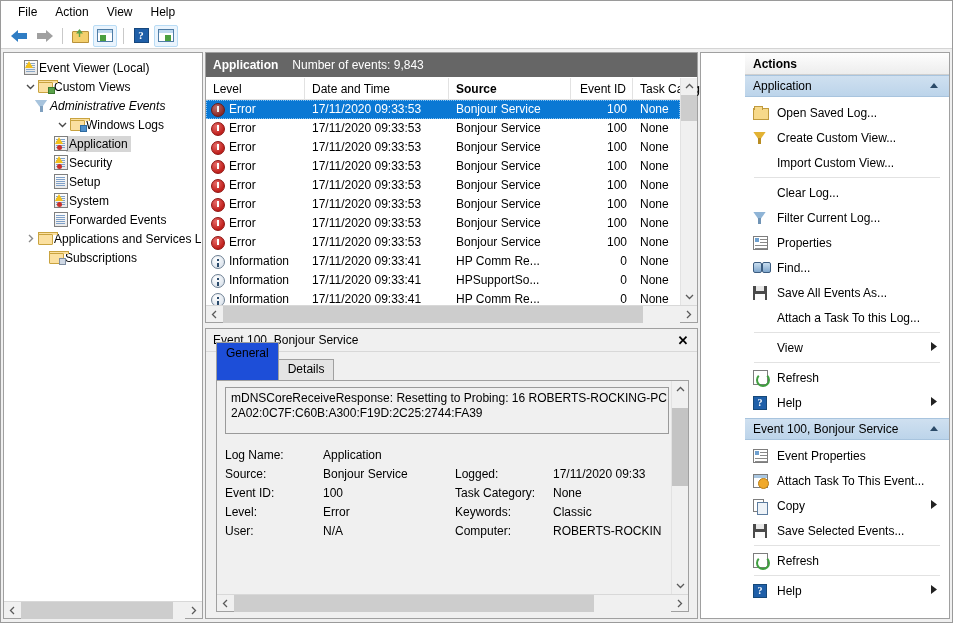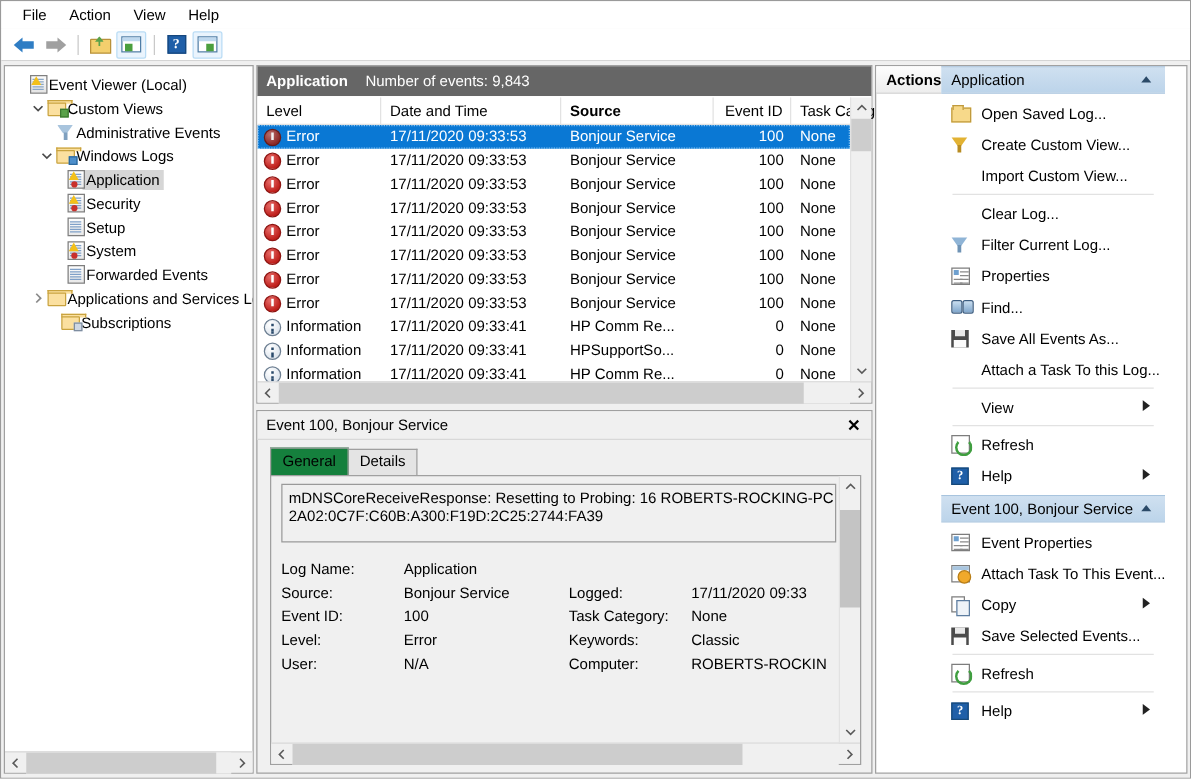--- a/index.html
+++ b/index.html
@@ -299,21 +299,21 @@
   .detail-head .t { flex:1 1 auto; }
   .detail-close { width:28px;height:23px;display:flex;align-items:center;justify-content:center;font-size:13px;font-weight:bold; }
   .tabs {
     display:flex; align-items:flex-end; height:22px; flex:0 0 22px;
     padding-left:10px; margin-top:6px;
   }
   .tab {
     height:21px; line-height:19px; padding:0 9px; font-size:12px;
     border:1px solid #a0a0a0; border-bottom:none; background:#e4e4e4; margin-right:-1px;
   }
-  .tab.active { background:#15803d; height:22px; line-height:20px; position:relative; z-index:2; }
+  .tab.active { background:#1d4ed8; height:38px; line-height:20px; position:relative; z-index:2; }
   .tab-content {
     flex:1 1 auto; margin:0 8px 6px 10px; background:#f0f0f0;
     border:1px solid #a0a0a0; border-top:1px solid #a0a0a0;
     display:flex; flex-direction:column; min-height:0;
   }
   .tc-inner { flex:1 1 auto; display:flex; min-height:0; }
   .tc-main { flex:1 1 auto; min-width:0; display:flex; flex-direction:column; padding:6px 0 0 8px; }
   .desc-box {
     border:1px solid #9a9a9a; background:#f0f0f0; padding:3px 5px;
     font-size:12px; line-height:15px; height:47px; overflow:hidden; white-space:nowrap;
@@ -330,21 +330,21 @@
     height:17px; flex:0 0 17px; display:flex; align-items:center; background:#f0f0f0;
     border-top:1px solid #d8d8d8;
   }
 
   
   .actions {
     width: 250px; flex:0 0 250px;
     background:#ffffff;
     border:1px solid #a0a0a0;
     margin: 3px 2px 3px 1px;
-    display:flex; flex-direction:row; min-height:0;
+    display:flex; flex-direction:column; min-height:0;padding-left:44px;
   }
   .actions-title {
     height:22px; flex:0 0 22px; display:flex; align-items:center;
     padding-left:8px; font-weight:bold; font-size:12px;
     background: linear-gradient(#fdfdfd,#ededed);
     border-bottom:1px solid #cfcfcf;
   }
   .group-head {
     height:22px; flex:0 0 22px; display:flex; align-items:center;
     padding-left:8px; font-size:12px;
@@ -459,28 +459,28 @@
             </div>
             <div class="tree-icon">
               <div class="ic-folder">
                 <div class="tab"></div>
                 <div class="f"></div>
                 <div class="badge"></div>
               </div>
             </div>
             <span class="tree-label">Custom Views</span>
           </div>
-          <div class="tree-row" style="padding-left: 26px;">
+          <div class="tree-row" style="padding-left: 15px; font-style: italic;">
             <div class="chev"></div>
             <div class="tree-icon">
               <div class="ic-funnel"></div>
             </div>
             <span class="tree-label">Administrative Events</span>
           </div>
-          <div class="tree-row" style="padding-left: 26px;">
+          <div class="tree-row" style="padding-left: 11px; margin-left: 40px;">
             <div class="chev">
               <svg width="9" height="7" viewBox="0 0 9 7">
                 <polyline points="1,2 4.5,5.5 8,2" fill="none" stroke="#4a4a4a" stroke-width="1.4"></polyline>
               </svg>
             </div>
             <div class="tree-icon">
               <div class="ic-folder mon">
                 <div class="tab"></div>
                 <div class="f"></div>
                 <div class="badge"></div>

